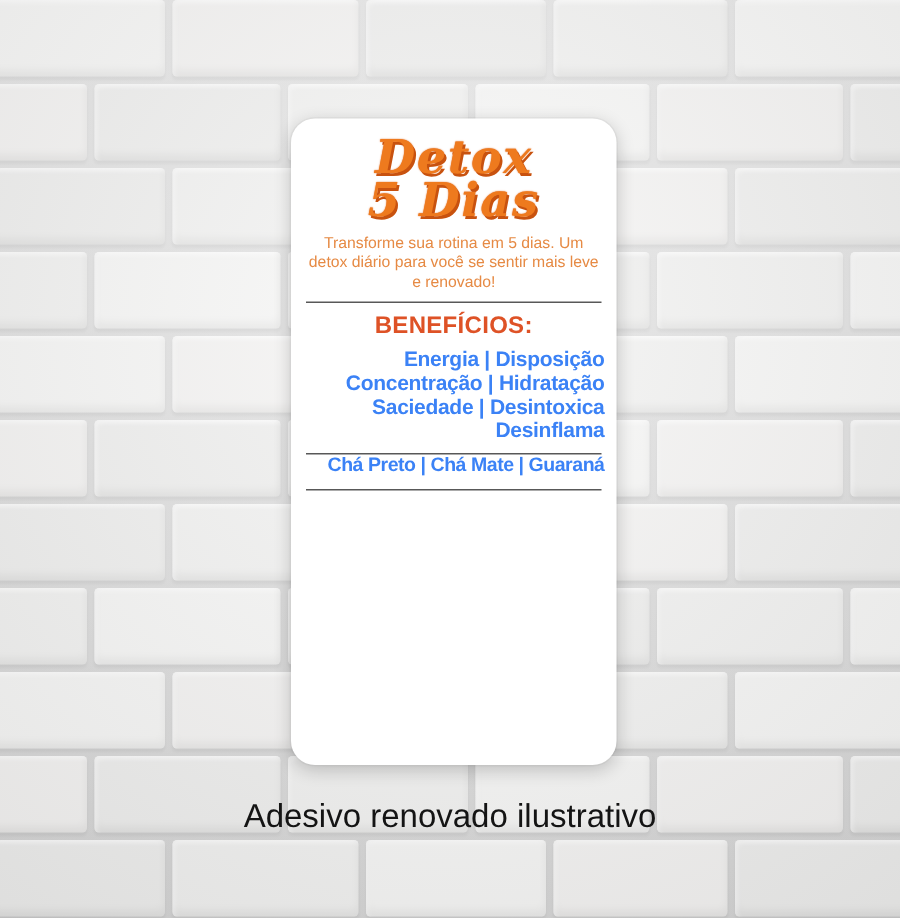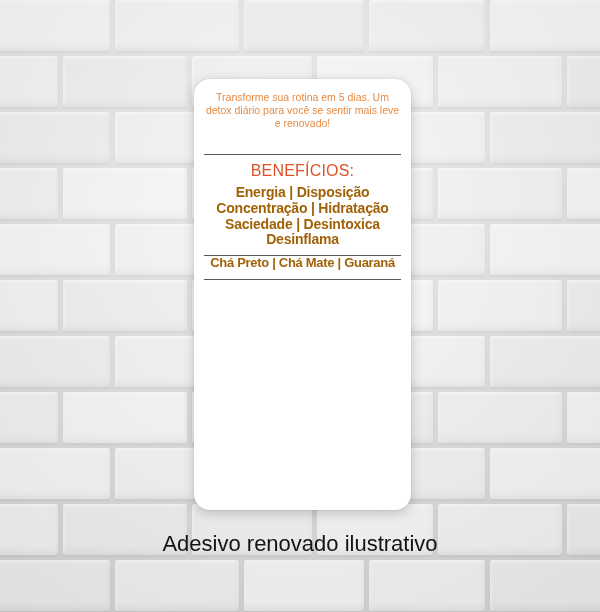--- a/index.html
+++ b/index.html
@@ -54,45 +54,46 @@
     letter-spacing: 1px;
     color: #ee7a1e;
     text-shadow: 1.5px 2px 0 #c8520f, 0 0 1px #d95f14;
   }
 
   .intro {
     font-size: 10.5px;
     line-height: 1.25;
     font-weight: 400;
     color: #e68a44;
-    margin: 0 3px 24px;
+    margin: 0 3px 6px;
   }
 
   hr.divider {
     border: none;
     border-top: 1.6px solid #585858;
     margin: 0 2px;
   }
 
   .section-heading {
     font-size: 16px;
-    font-weight: 400;
+    font-weight: 700;
     color: #de5226;
     letter-spacing: 0.2px;
     margin: 7px 0 5px;
   }
 
   .section-body {
     font-size: 14px;
     font-weight: 700;
-    color: #a16207;
+    color: #3b82f6;
     line-height: 1.12;
     letter-spacing: -0.2px;
     white-space: pre-line;
     margin-bottom: 7px;
+    text-align: right;
   }
   .section-body.ingredients { font-size: 13px; letter-spacing: -0.3px; margin-bottom: 8px; }
   .section-body.usage { font-size: 13px; line-height: 1.18; }
 
   .volume-band {
     position: absolute;
     left: 0; right: 0; bottom: 0;
     height: 52px;
     background: linear-gradient(100deg, #f29030 0%, #ed7526 45%, #e63a1d 100%);
     display: flex; align-items: center; justify-content: center;
@@ -199,20 +200,24 @@
       <div class="brick" style="width: 116px; background: rgb(238, 238, 237);"></div>
       <div class="brick" style="width: 124px; background: rgb(241, 241, 240);"></div>
       <div class="brick" style="width: 120px; background: rgb(246, 246, 245);"></div>
       <div class="brick" style="width: 116px; background: rgb(244, 243, 242);"></div>
       <div class="brick" style="width: 124px; background: rgb(238, 238, 237);"></div>
     </div>
   </div>
 <div class="wall-overlay"></div>
 
 <div class="sticker">
+  <div class="title">
+    <div class="title-line">Detox</div>
+    <div class="title-line">5 Dias</div>
+  </div>
 
   <p class="intro">Transforme sua rotina em 5 dias. Um detox diário para você se sentir mais leve e renovado!</p>
 
   <hr class="divider">
 
   <h2 class="section-heading">BENEFÍCIOS:</h2>
   <div class="section-body">Energia | Disposição
 Concentração | Hidratação
 Saciedade | Desintoxica
 Desinflama</div>

